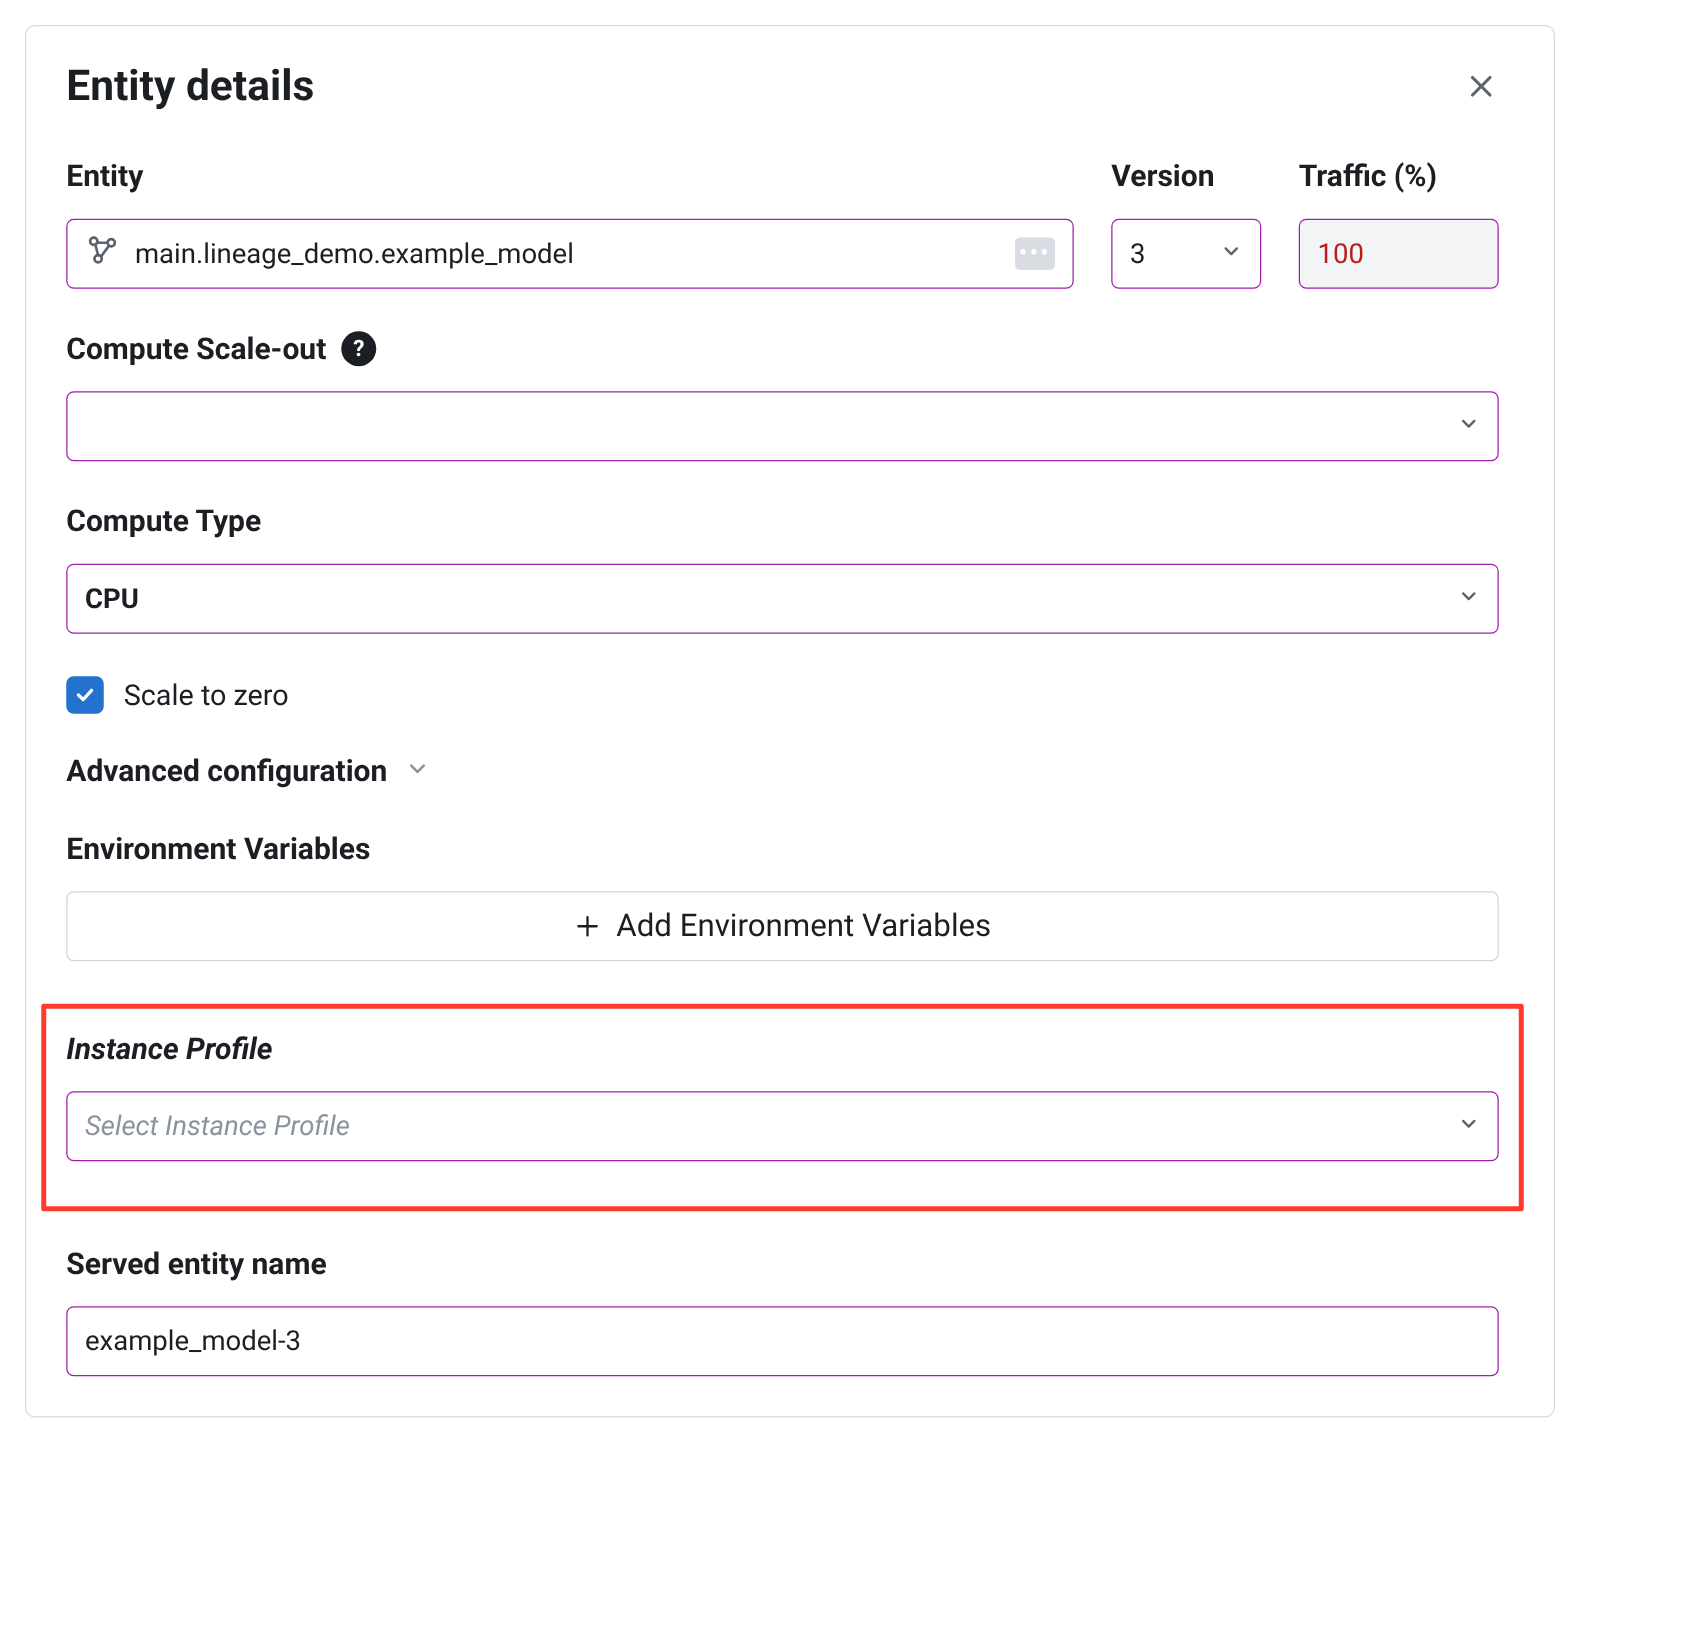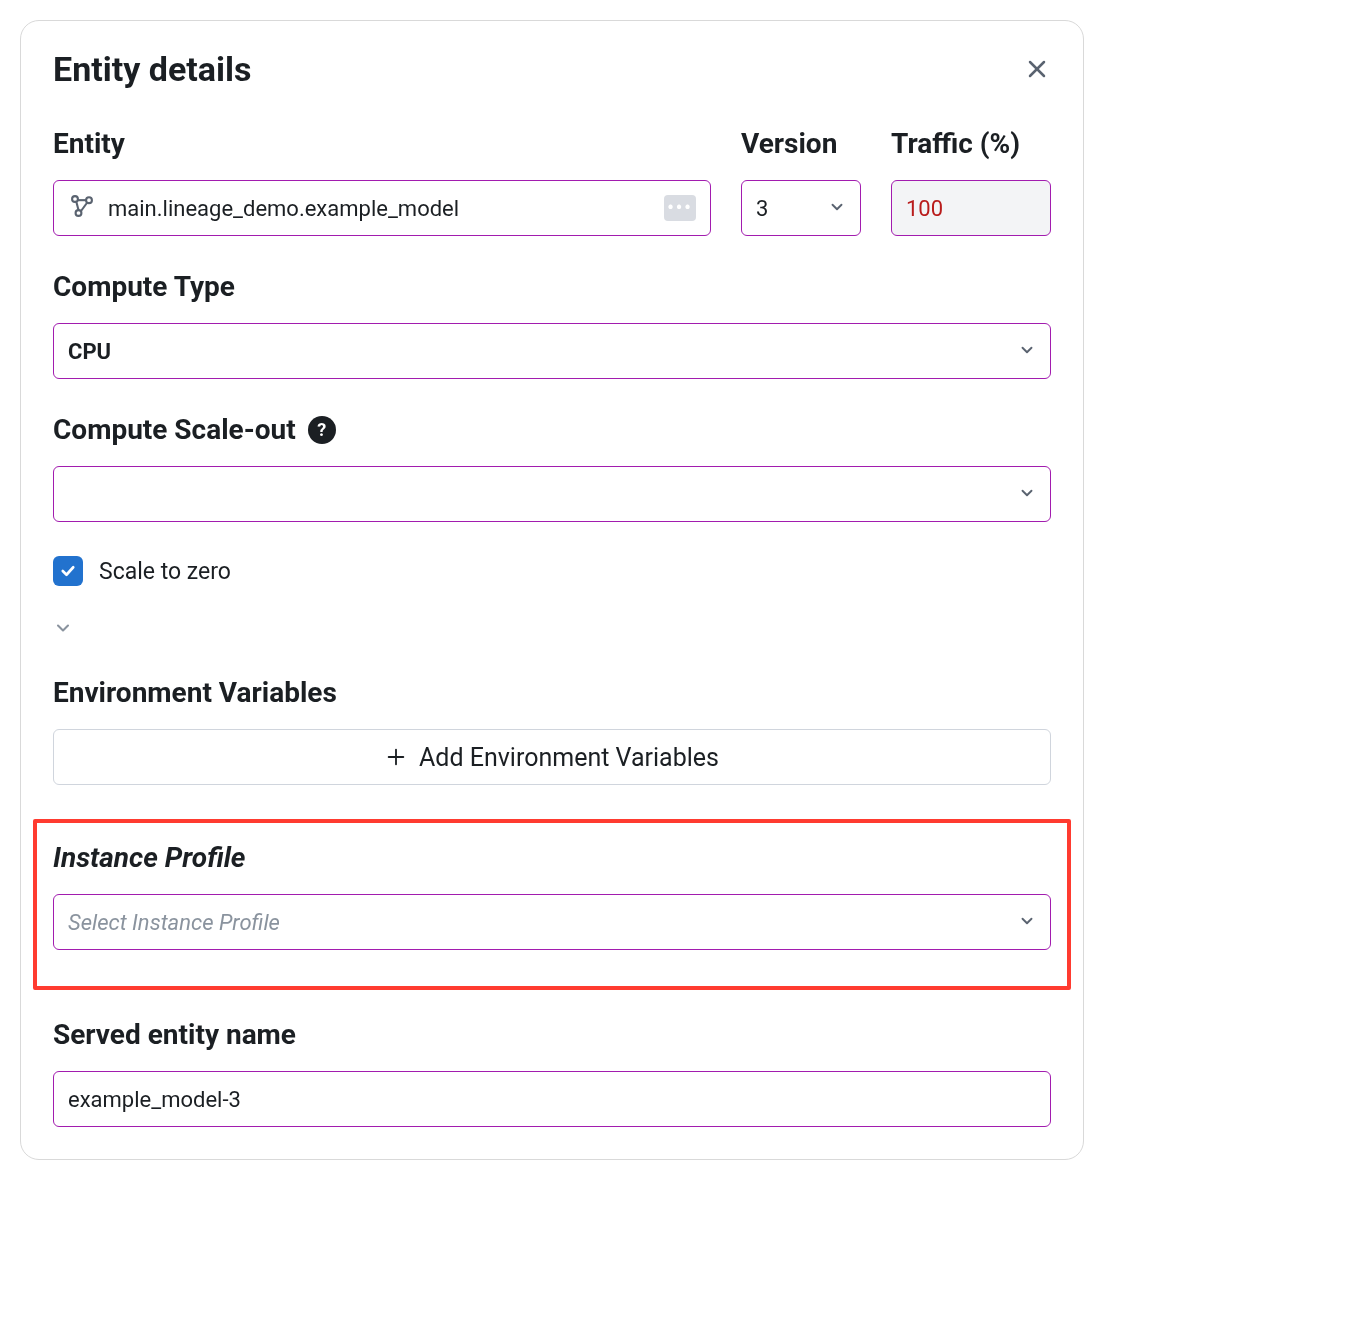--- a/index.html
+++ b/index.html
@@ -7,23 +7,23 @@
       margin: 0;
       padding: 0;
     }
     body {
       font-family: -apple-system, BlinkMacSystemFont, "Segoe UI", Roboto, Helvetica, Arial, sans-serif;
       background: #ffffff;
       padding: 20px;
     }
     .panel {
       border: 1px solid #d9d9d9;
-      border-radius: 19px;
-      padding: 28px 32px 32px 32px;
-      width: 1064px;
+      border-radius: 8px;
+      padding: 28px 44px 32px 32px;
+      width: 1224px;
       background: #fff;
     }
     .panel-header {
       display: flex;
       justify-content: space-between;
       align-items: center;
       margin-bottom: 38px;
     }
     .panel-header h1 {
       font-size: 34px;
@@ -45,21 +45,21 @@
       margin-bottom: 34px;
     }
     .field-group {
       display: flex;
       flex-direction: column;
     }
     .field-group.entity { flex: 1; }
     .field-group.version { width: 120px; }
     .field-group.traffic { width: 160px; }
     .label {
-      font-size: 28px;
+      font-size: 24px;
       font-weight: 700;
       color: #1b1f23;
       margin-bottom: 20px;
     }
     .label-row {
       display: flex;
       align-items: center;
       gap: 12px;
       margin-bottom: 20px;
     }
@@ -241,57 +241,58 @@
     </div>
 
     <div class="field-group traffic">
       <div class="label">Traffic (%)</div>
       <div class="input-control disabled">
         <span class="text">100</span>
       </div>
     </div>
   </div>
 
+  <div class="section">
+    <div class="label-row">
+      <div class="label">Compute Scale-out</div>
+      <div class="help-icon">?</div>
+    </div>
+    <div class="input-control">
+      <span class="text"></span>
+      <span class="chevron">
+        <svg width="18" height="18" viewBox="0 0 24 24" fill="none" stroke="currentColor" stroke-width="2.5" stroke-linecap="round" stroke-linejoin="round">
+            <polyline points="6 9 12 15 18 9"></polyline>
+          </svg>
+      </span>
+    </div>
+  </div>
+
   <div class="section select-full">
     <div class="label">Compute Type</div>
     <div class="input-control">
       <span class="text">CPU</span>
       <span class="chevron">
         <svg width="18" height="18" viewBox="0 0 24 24" fill="none" stroke="currentColor" stroke-width="2.5" stroke-linecap="round" stroke-linejoin="round">
             <polyline points="6 9 12 15 18 9"></polyline>
           </svg>
       </span>
     </div>
   </div>
 
-  <div class="section">
-    <div class="label-row">
-      <div class="label">Compute Scale-out</div>
-      <div class="help-icon">?</div>
-    </div>
-    <div class="input-control">
-      <span class="text"></span>
-      <span class="chevron">
-        <svg width="18" height="18" viewBox="0 0 24 24" fill="none" stroke="currentColor" stroke-width="2.5" stroke-linecap="round" stroke-linejoin="round">
-            <polyline points="6 9 12 15 18 9"></polyline>
-          </svg>
-      </span>
-    </div>
-  </div>
-
   <div class="checkbox-row">
     <div class="checkbox">
       <svg width="18" height="18" viewBox="0 0 24 24" fill="none" stroke="currentColor" stroke-width="3.5" stroke-linecap="round" stroke-linejoin="round">
           <polyline points="5 12 10 17 19 7"></polyline>
         </svg>
     </div>
     <div class="checkbox-label">Scale to zero</div>
   </div>
 
   <div class="collapsible">
+    <span class="title">Advanced configuration</span>
     <span class="chevron">
       <svg width="20" height="20" viewBox="0 0 24 24" fill="none" stroke="currentColor" stroke-width="2.5" stroke-linecap="round" stroke-linejoin="round">
           <polyline points="6 9 12 15 18 9"></polyline>
         </svg>
     </span>
   </div>
 
   <div class="section">
     <div class="label">Environment Variables</div>
     <div class="add-button">

